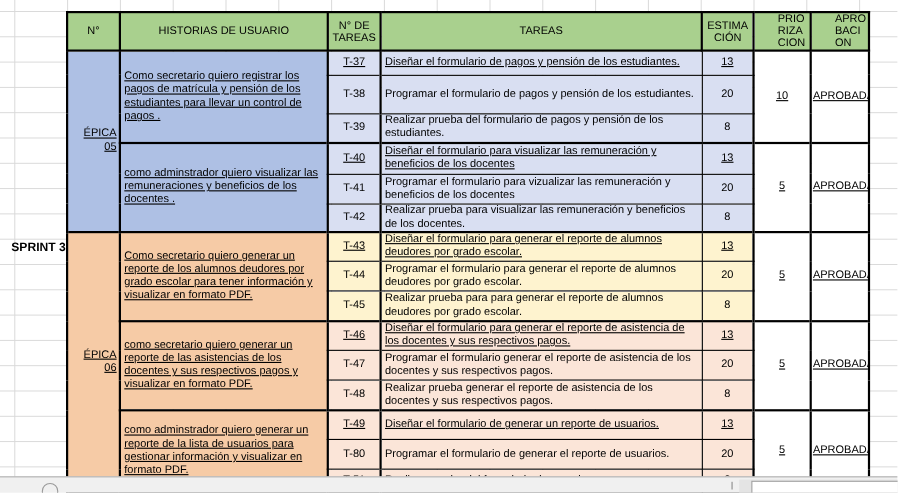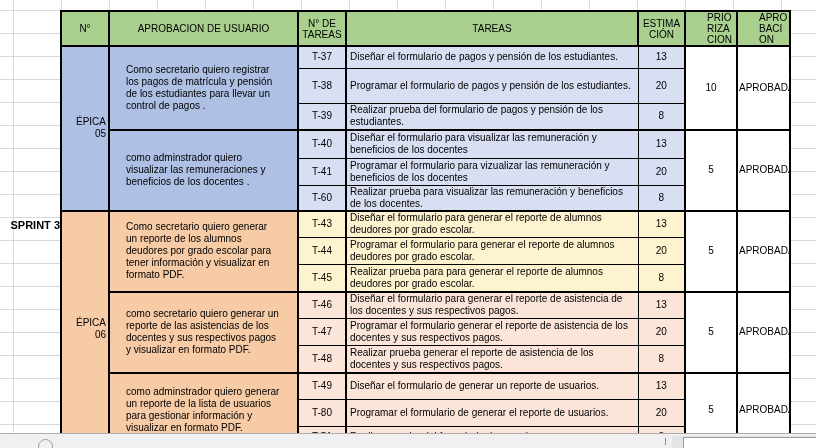--- a/index.html
+++ b/index.html
@@ -13,21 +13,21 @@
   .sheet-grid{
     position:absolute;left:0;top:0;width:816px;height:434px;
     background-image:
       linear-gradient(to right, var(--c-grid_line) 1px, transparent 1px),
       linear-gradient(to bottom, var(--c-grid_line) 1px, transparent 1px);
     background-size:48px 23px;
     background-position:13px 10px;
   }
   .sprint-cell{
     position:absolute;left:10px;top:219px;width:50px;
-    font-weight:bold;font-size:11px;text-align:right;line-height:12px;
+    font-weight:bold;font-size:11px;text-align:center;line-height:12px;
   }
   table.main{
     position:absolute;left:60px;top:10px;
     border-collapse:collapse;table-layout:fixed;
     width:729px;
     border:2px solid #000;
   }
   td{
     border:1px solid #000;
     padding:0 2px;
@@ -43,27 +43,27 @@
     padding:0 1px;
   }
   td.hd.wrapbreak{word-break:break-all;text-align:center;}
   td.hd.leftal{text-align:left;padding-left:21px;}
   .ep-blue{background:var(--c-epic_blue);}
   .ep-orange{background:var(--c-epic_orange);}
   .row-blue{background:var(--c-task_blue);}
   .row-yellow{background:var(--c-task_yellow);}
   .row-peach{background:var(--c-task_peach);}
   td.epic{text-align:right;border-left:2px solid #000;border-right:2px solid #000;}
-  td.story{text-align:left;padding:0 16px;border-right:2px solid #000;}
+  td.story{text-align:left;padding:0 3px;border-right:2px solid #000;}
   td.nt{text-align:center;border-right:2px solid #000;}
   td.ta{text-align:left;padding:0 3px;}
   td.es{text-align:center;margin-left:17px;}
   td.pr{text-align:center;background:#fff;border-left:2px solid #000;border-right:2px solid #000;margin-top:27px;}
   td.ap{background:#fff;white-space:nowrap;padding:0 1px;border-right:2px solid #000;}
-  tr.gb td{border-top:2px solid #000;}
+  tr.gb td{border-top:2px solid #000;text-decoration:underline;}
   
   .footer-bar{
     position:absolute;left:0;top:433px;width:816px;height:15px;
     background:var(--c-footer_bg);
     border-top:1px solid #aeaeae;
   }
   .status-circle{
     position:absolute;left:38px;top:5px;width:13px;height:13px;
     border:1px solid #9a9a9a;border-radius:50%;background:transparent;
   }
@@ -92,21 +92,21 @@
       <col style="width:189px">
       <col style="width:48px">
     <col style="width:292px">
       <col style="width:47px">
       <col style="width:52px">
       <col style="width:53px">
   </colgroup>
   <tbody>
   <tr style="height:23px">
     <td class="hd">N°</td>
-    <td class="hd">APROBACION DE USUARIO</td>
+    <td class="hd">HISTORIAS DE USUARIO</td>
     <td class="hd">N° DE TAREAS</td>
     <td class="hd">TAREAS</td>
     <td class="hd wrapbreak">ESTIMACIÓN</td>
     <td class="hd wrapbreak leftal">PRIORIZACION</td>
     <td class="hd wrapbreak leftal">APROBACION</td>
   </tr>
 
   <tr style="height:22px" class="gb">
     <td class="epic ep-blue" rowspan="6">ÉPICA 05</td>
     <td class="story ep-blue" rowspan="3">Como secretario quiero registrar los pagos de matrícula y pensión de los estudiantes para llevar un control de pagos .</td>
@@ -134,21 +134,21 @@
     <td class="es row-blue">13</td>
     <td class="pr" rowspan="3">5</td>
     <td class="ap" rowspan="3">APROBADA</td>
   </tr>
   <tr style="height:27px">
     <td class="nt row-blue">T-41</td>
     <td class="ta row-blue">Programar el formulario para vizualizar las  remuneración y beneficios de los docentes</td>
     <td class="es row-blue">20</td>
   </tr>
   <tr style="height:24px">
-    <td class="nt row-blue">T-60</td>
+    <td class="nt row-blue">T-42</td>
     <td class="ta row-blue">Realizar prueba para visualizar las  remuneración y beneficios de los docentes.</td>
     <td class="es row-blue">8</td>
   </tr>
 
   <tr style="height:27px" class="gb">
     <td class="epic ep-orange" rowspan="9">ÉPICA 06</td>
     <td class="story ep-orange" rowspan="3">Como secretario quiero generar un reporte de los alumnos deudores por grado escolar para tener información y visualizar en formato PDF.</td>
     <td class="nt row-yellow">T-43</td>
     <td class="ta row-yellow">Diseñar el formulario para generar el reporte de alumnos deudores por grado escolar.</td>
     <td class="es row-yellow">13</td>

